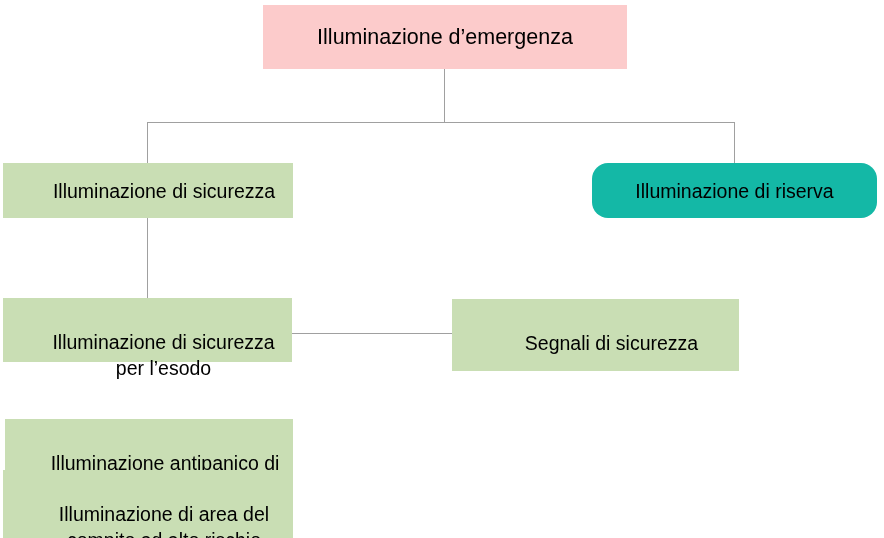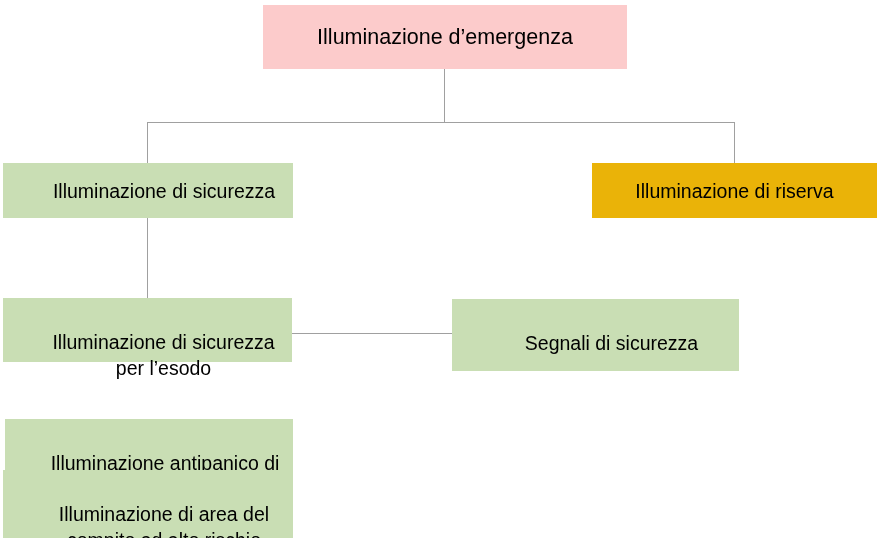--- a/index.html
+++ b/index.html
@@ -28,21 +28,21 @@
   .node.center {
     display: flex;
     align-items: center;
     justify-content: center;
   }
   .node.top {
     padding-top: 5px;
   }
   .pink   { background: #fccbcb; }
   .green  { background: #c9deb4; padding-left: 32px; }
-  .yellow { background: #eab308; }
+  .yellow { background: #14b8a6; border-radius: 16px; }
   .root-node { font-size: 21.5px; }
   .connector {
     position: absolute;
     background: #a0a0a0;
   }
 </style>
 </head>
 <body>
 
 <div class="canvas">

